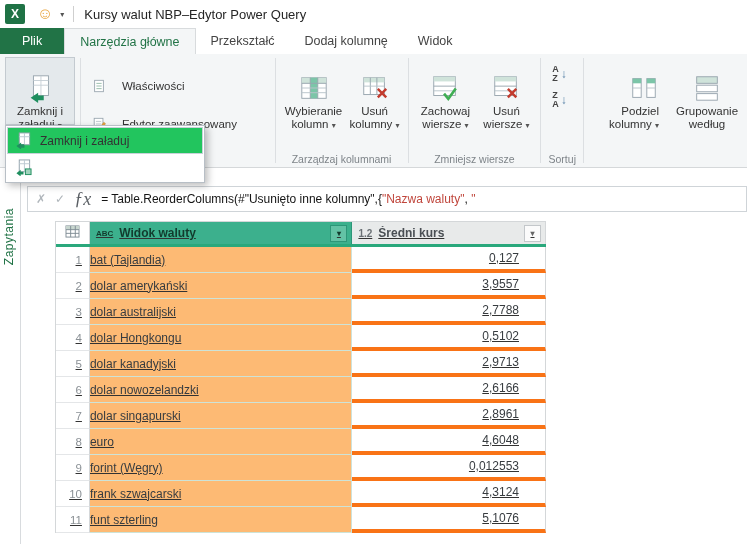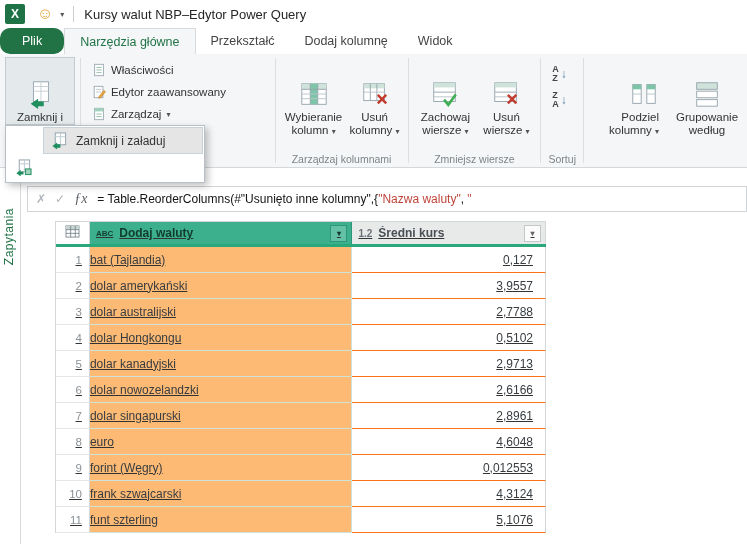--- a/index.html
+++ b/index.html
@@ -13,64 +13,64 @@
   .titlebar { height:28px; display:flex; align-items:center; padding-left:5px; background:#fff; }
   .excel-icon { width:20px; height:20px; background:#1f7245; color:#fff; font-weight:bold;
     font-size:12px; display:flex; align-items:center; justify-content:center; border-radius:2px; }
   .smiley { color:#e8a33d; font-size:16px; margin-left:12px; line-height:1; cursor:default; }
   .qat-caret { font-size:8px; color:#555; margin-left:7px; }
   .title-sep { width:1px; height:16px; background:#cfcfcf; margin:0 10px 0 9px; }
   .title-text { font-size:13px; color:#262626; white-space:nowrap; }
 
   
   .tabrow { height:26px; display:flex; align-items:stretch; background:#fff; }
-  .tab-file { background:#217346; color:#fff; padding:0 22px; display:flex; align-items:center; font-size:12.5px;border-radius:10px; }
+  .tab-file { background:#217346; color:#fff; padding:0 22px; display:flex; align-items:center; font-size:12.5px; }
   .tab { padding:0 15px; display:flex; align-items:center; font-size:12.5px; color:#444; }
   .tab.active { background:#f4f6f7; border:1px solid #d8dbdd; border-bottom:none; color:#217346; }
 
   
   .ribbon { height:114px; background:#f4f6f7; border-bottom:1px solid #d5d8da; display:flex; position:relative; }
   .rgroup { position:relative; display:flex; align-items:flex-start; padding:3px 5px 16px 5px; }
   .glabel { position:absolute; bottom:2px; left:0; right:0; text-align:center; font-size:10.5px; color:#7e8489; white-space:nowrap; }
   .gsep { width:1px; background:#dcdfe2; margin:4px 0; }
   .bigbtn { width:70px; height:68px; display:flex; flex-direction:column; align-items:center;
-    padding-top:21px; font-size:11.5px; color:#333; line-height:13px; text-align:center;
+    padding-top:15px; font-size:11.5px; color:#333; line-height:13px; text-align:center;
     border:1px solid transparent; cursor:default; }
   .bigbtn .icon32 { width:30px; height:30px; margin-bottom:2px; flex:0 0 auto; }
   .bigbtn.pressed { background:#e4e9ec; border-color:#c3cad0; }
   .bl { display:block; white-space:nowrap; }
   .caret { font-size:8px; color:#555; }
   .qcol { display:flex; flex-direction:column; gap:4px; margin:4px 0 0 2px; }
-  .smallbtn { display:flex; align-items:center; gap:5px; font-size:11.5px; color:#333; padding:2px 4px; white-space:nowrap; }
+  .smallbtn { display:flex; align-items:center; gap:16px; font-size:11.5px; color:#333; padding:2px 4px; white-space:nowrap;margin-top:16px; }
   .icon14 { width:14px; height:14px; flex:0 0 auto; }
   .sortstack { display:flex; flex-direction:column; gap:8px; margin-top:8px; padding:0 6px; }
   .sortbtn { display:flex; align-items:center; gap:2px; }
   .letters { display:flex; flex-direction:column; font-size:9px; font-weight:bold; line-height:9px; color:#444; }
   .sarrow { font-size:12px; color:#5b84a8; }
 
   
   .dropdown { position:absolute; left:5px; top:125px; width:200px; background:#fff;
     border:1px solid #b8bfc6; box-shadow:3px 3px 7px rgba(0,0,0,.25); z-index:40; padding:1px; }
   .dd-item { height:27px; display:flex; align-items:center; gap:8px; padding:0 7px;
     font-size:12px; color:#333; border:1px solid transparent; }
-  .dd-item.highlight { background:#e5e5e5; border-color:#c8d2d9;margin-left:36px; }
+  .dd-item.highlight { background:#22c55e; border-color:#c8d2d9; }
   .icon17 { width:17px; height:17px; flex:0 0 auto; }
 
   
   .content { display:flex; height:376px; }
   .sidebar { width:21px; border-right:1px solid #d8dbde; position:relative; background:#fff; }
   .collapse-btn { margin:8px auto 0; font-size:8px; color:#4a4f54; text-align:center; }
   .sidebar-vtext { position:absolute; top:40px; left:2px; writing-mode:vertical-rl;
     transform:rotate(180deg); font-size:12px; color:#217346; letter-spacing:.5px; white-space:nowrap; }
   .main { flex:1; position:relative; overflow:hidden; }
 
   .formulabar { margin:18px 0 0 6px; height:26px; display:flex; align-items:center;
     border:1px solid #cfd4d8; background:#fff; padding-left:8px; }
   .fbtn { color:#b0b6bb; font-size:12px; margin-right:9px; }
-  .fx { font-style:italic; font-family:"Liberation Serif", serif; color:#5a5f64; font-size:14px; margin-right:10px; }
+  .fx { font-style:italic; font-family:"Liberation Serif", serif; color:#5a5f64; font-size:18px; margin-right:10px; }
   .fcode { font-size:12px; white-space:nowrap; overflow:hidden; color:#141414; flex:1; }
   .fcode .str { color:#c0463c; }
 
   
   .grid { margin:9px 0 0 34px; width:491px; border-top:1px solid #d4d7d9; border-left:1px solid #d4d7d9; font-size:12px;text-decoration:underline; }
   .grid-header { display:flex; height:25px; border-bottom:3px solid #2aa87c; }
   .corner { width:34px; background:#fff; border-right:1px solid #d4d7d9; display:flex; align-items:center; justify-content:center; }
   .h-col1 { width:263px; background:#3cb08d; color:#123b2d; display:flex; align-items:center;
     padding:0 4px 0 6px; gap:6px; font-weight:bold; border-right:1px solid #2d9678; }
   .h-col2 { width:194px; background:#e8eaea; color:#4a4f54; display:flex; align-items:center;
@@ -81,21 +81,21 @@
   .filter-btn { width:17px; height:17px; border:1px solid; display:flex; align-items:center;
     justify-content:center; font-size:8px; flex:0 0 auto; }
   .filter-btn.f1 { background:#63c2a5; border-color:#2d9678; color:#123b2d; }
   .filter-btn.f2 { background:#fbfbfb; border-color:#c3c7ca; color:#666; }
   .grid-row { display:flex; height:26px; }
   .c-num { width:34px; color:#8a9095; font-size:11.5px; display:flex; align-items:center;
     justify-content:flex-end; padding-right:7px; border-right:1px solid #d4d7d9; border-bottom:1px solid #e4e6e8; background:#fff; }
   .c-name { width:263px; background:#fdba74; color:#373c40; display:flex; align-items:center;
     border-right:1px solid #cfe2d8; border-bottom:1px solid #cde3d7; white-space:nowrap; overflow:hidden; }
   .c-val { width:194px; color:#373c40; display:flex; align-items:center; justify-content:flex-end;
-    padding-right:12px; border-right:1px solid #d4d7d9; border-bottom:1px solid #f97316; background:#fff; }
+    padding-right:26px; border-right:1px solid #d4d7d9; border-bottom:4px solid #f97316; background:#fff; }
 </style>
 </head>
 <body>
 
 <div class="titlebar">
   <div class="excel-icon">
     <span>X</span>
   </div>
   <span class="smiley">☺</span>
   <span class="qat-caret">▾</span>
@@ -338,21 +338,21 @@
               <rect x="1" y="1" width="14" height="4" fill="#c8d6cf"></rect>
               <line x1="1" y1="5" x2="15" y2="5" stroke="#7d8a93"></line>
               <line x1="1" y1="9" x2="15" y2="9" stroke="#7d8a93"></line>
               <line x1="6" y1="1" x2="6" y2="13" stroke="#7d8a93"></line>
               <line x1="11" y1="1" x2="11" y2="13" stroke="#7d8a93"></line>
             </svg>
           </span>
         </div>
         <div class="h-col1">
           <span class="type-icon">ABC</span>
-          <span class="h-label">Dodaj waluty</span>
+          <span class="h-label">Widok waluty</span>
           <span class="filter-btn f1">▾</span>
         </div>
         <div class="h-col2">
           <span class="type-icon">1.2</span>
           <span class="h-label">Średni kurs</span>
           <span class="filter-btn f2">▾</span>
         </div>
       </div>
 
       <div class="grid-row">

